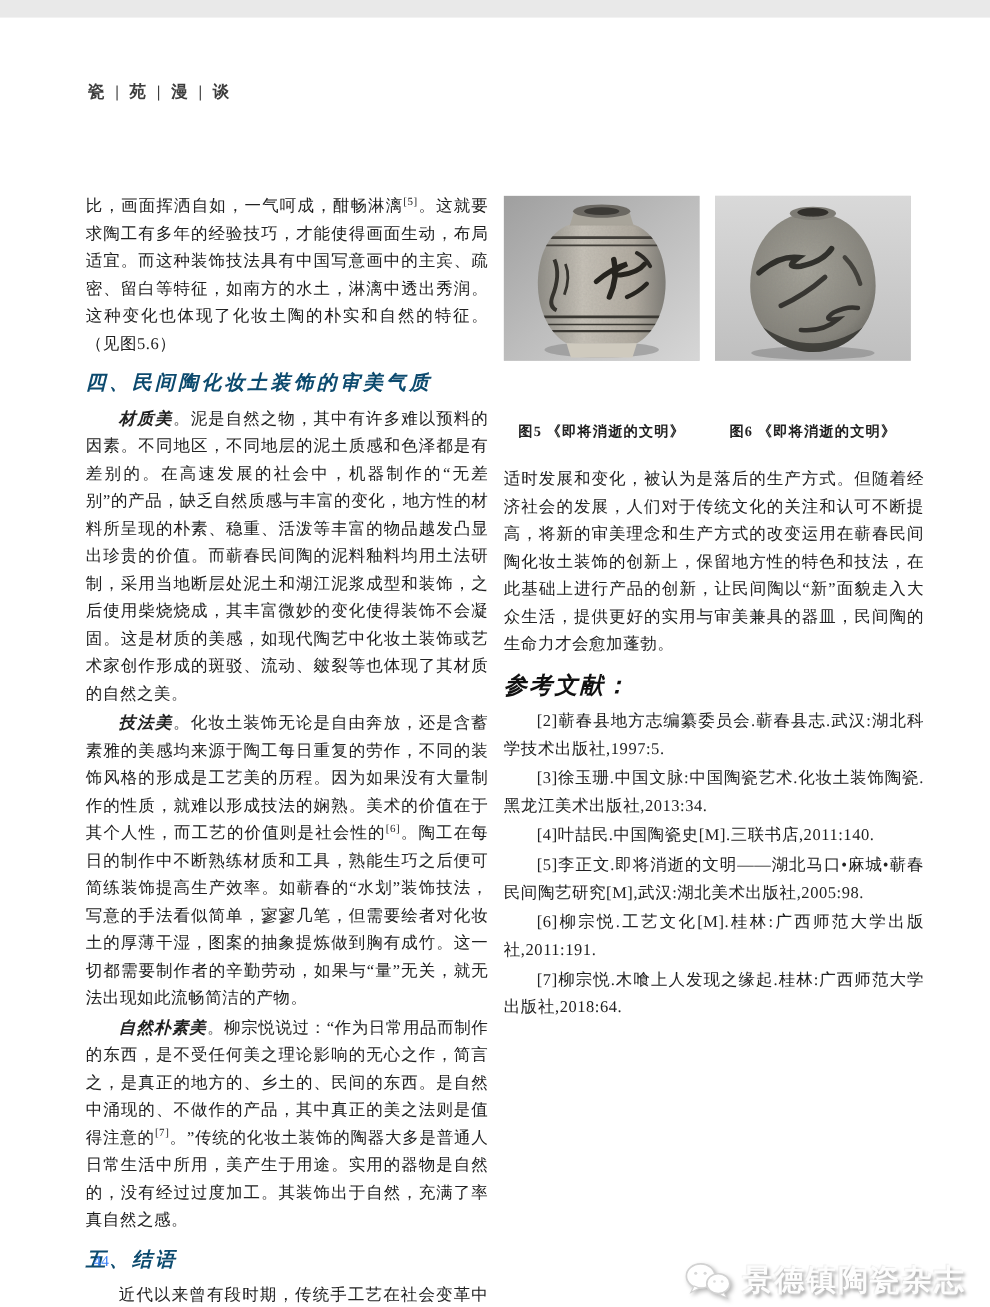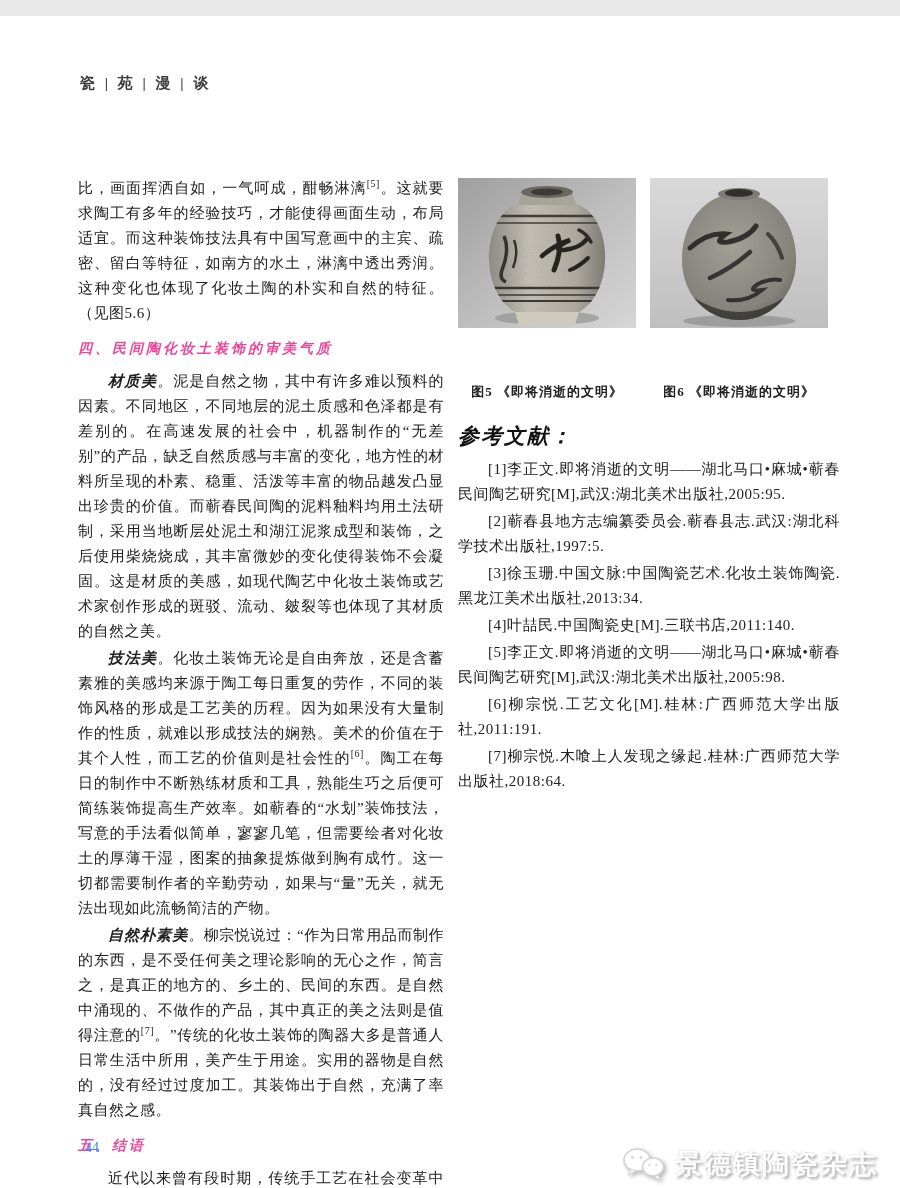--- a/index.html
+++ b/index.html
@@ -13,22 +13,22 @@
     position:absolute;left:80px;top:58px;
     font-size:15px;color:#3d3d3d;letter-spacing:3px;font-weight:bold;
   }
   .col{position:absolute;font-size:15px;line-height:25px;text-align:justify;letter-spacing:0.5px;}
   .col-left{left:78px;top:160px;width:366px;}
   .col-right{left:458px;top:162px;width:382px;}
   p{margin:0 0 2px 0;}
   p.indent{text-indent:2em;}
   sup{font-size:10px;line-height:0;}
   .sec-heading{
-    font-weight:bold;font-style:italic;font-size:14px;letter-spacing:3px;
-    margin:10px 0 8px 0;color:#ec4899;
+    font-weight:bold;font-style:italic;font-size:18px;letter-spacing:3px;
+    margin:10px 0 8px 0;color:#0c4a6e;
   }
   .runin{font-weight:bold;font-style:italic;letter-spacing:1px;}
   .figures-row{display:flex;gap:14px;margin-bottom:20px;}
   .figure-block{display:flex;flex-direction:column;align-items:center;gap:42px;}
   .figure-img{display:block;background:#c9c9c9;}
   .figure-caption{
     margin-top:9px;font-size:13px;font-weight:bold;letter-spacing:1px;color:#222;
     white-space:nowrap;
   }
   .refs-heading{
@@ -156,24 +156,24 @@
             <path d="M60,100 q22,-10 40,-26" stroke="#1f1e1b" stroke-width="4.5" fill="none" stroke-linecap="round" opacity="0.8"></path>
             <path d="M78,122 q20,2 34,-10 q-16,2 -4,-6 q12,-6 22,-4" stroke="#1f1e1b" stroke-width="4" fill="none" stroke-linecap="round" opacity="0.8"></path>
             <path d="M118,56 q10,10 14,24" stroke="#23221e" stroke-width="4" fill="none" stroke-linecap="round" opacity="0.7"></path>
             <path d="M28,108 Q89,160 150,108 L150,150 L28,150 Z" fill="#2e2d29" opacity="0.75"></path>
           </g>
         </svg>
         <div class="figure-caption">图6 《即将消逝的文明》</div>
       </div>
     </div>
 
+    <p>适时发展和变化，被认为是落后的生产方式。但随着经济社会的发展，人们对于传统文化的关注和认可不断提高，将新的审美理念和生产方式的改变运用在蕲春民间陶化妆土装饰的创新上，保留地方性的特色和技法，在此基础上进行产品的创新，让民间陶以“新”面貌走入大众生活，提供更好的实用与审美兼具的器皿，民间陶的生命力才会愈加蓬勃。</p>
 
     <div class="refs-heading">参考文献：</div>
 
-    <p class="ref-item">[1]李正文.即将消逝的文明——湖北马口•麻城•蕲春民间陶艺研究[M],武汉:湖北美术出版社,2005:95.</p>
     <p class="ref-item">[2]蕲春县地方志编纂委员会.蕲春县志.武汉:湖北科学技术出版社,1997:5.</p>
     <p class="ref-item">[3]徐玉珊.中国文脉:中国陶瓷艺术.化妆土装饰陶瓷.黑龙江美术出版社,2013:34.</p>
     <p class="ref-item">[4]叶喆民.中国陶瓷史[M].三联书店,2011:140.</p>
     <p class="ref-item">[5]李正文.即将消逝的文明——湖北马口•麻城•蕲春民间陶艺研究[M],武汉:湖北美术出版社,2005:98.</p>
     <p class="ref-item">[6]柳宗悦.工艺文化[M].桂林:广西师范大学出版社,2011:191.</p>
     <p class="ref-item">[7]柳宗悦.木喰上人发现之缘起.桂林:广西师范大学出版社,2018:64.</p>
   </div>
 
   <div class="page-number">44</div>
 

